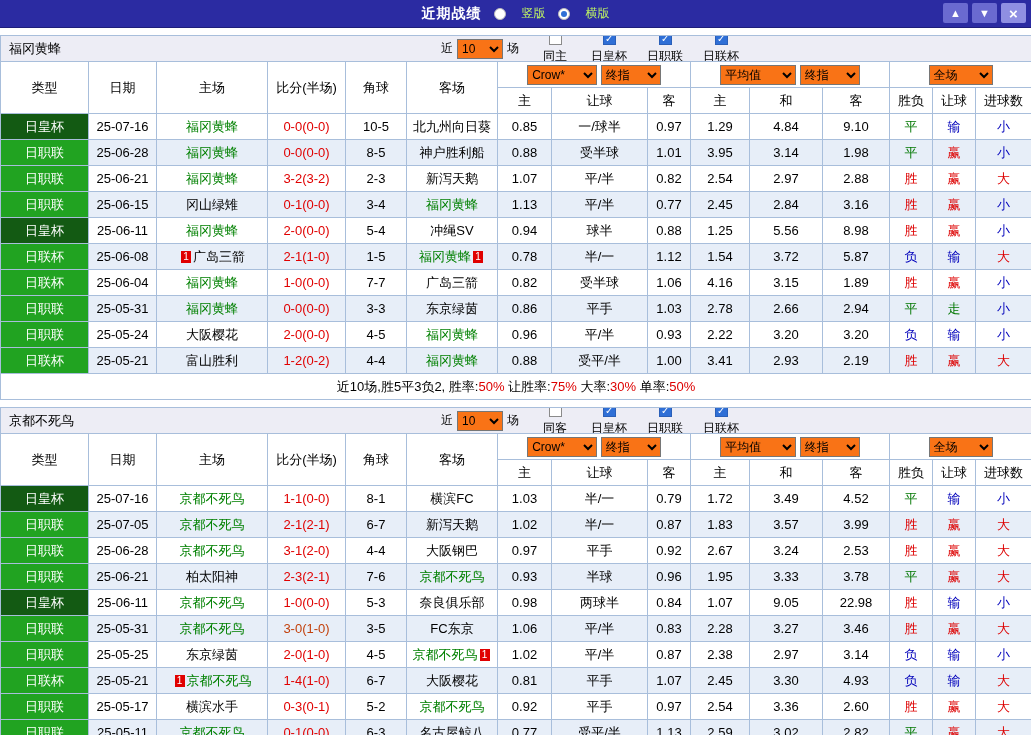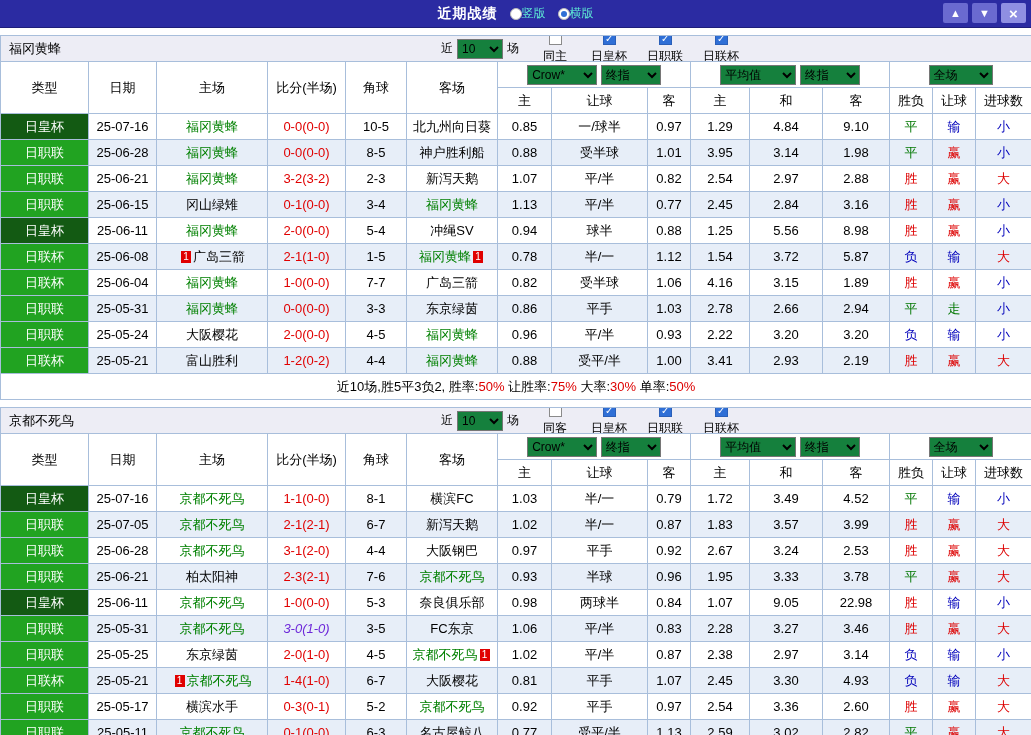--- a/index.html
+++ b/index.html
@@ -1,35 +1,35 @@
 <!DOCTYPE html>
 <html><head>
 <meta charset="utf-8">
 <style>
   html,body{margin:0;padding:0;background:#fff;}
   body{width:1031px;font-family:"Liberation Sans","DejaVu Sans",sans-serif;-webkit-font-smoothing:antialiased;}
   .titlebar{height:27px;background:#2b2ba2;display:flex;align-items:center;position:relative;border-bottom:1px solid #1e1e7a;}
   .tb-center{margin:0 auto;display:flex;gap:12px;align-items:center;}
   .tb-title{color:#fff;font-weight:bold;font-size:14px;letter-spacing:1px;}
-  .radio-label{color:#5eead4;font-size:12px;display:flex;align-items:center;gap:0;cursor:pointer;}
+  .radio-label{color:#bef264;font-size:12px;display:flex;align-items:center;gap:16px;cursor:pointer;}
   .radio{width:12px;height:12px;border-radius:50%;background:#fff;border:1px solid #bbb;position:relative;box-sizing:border-box;display:inline-block;}
   .radio.checked::after{content:'';position:absolute;left:2px;top:2px;right:2px;bottom:2px;border-radius:50%;background:#2f6fd6;}
   .tb-btns{position:absolute;right:5px;top:3px;display:flex;gap:4px;}
   .tb-btn{width:25px;height:20px;background:#6a6ad0;color:#fff;display:flex;align-items:center;justify-content:center;font-size:11px;border-radius:2px;cursor:pointer;}
   .tb-btn.close{background:#8f8fe2;font-size:15px;font-weight:bold;}
   .section{margin-top:7px;}
   table.grid{border-collapse:collapse;width:1031px;table-layout:fixed;font-size:13px;color:#000;}
   table.grid td,table.grid th{border:1px solid #a8bedb;text-align:center;padding:0;height:25px;overflow:hidden;white-space:nowrap;font-weight:normal;}
   .ctrl-row td{background:#ededf5;height:23px;}
   .ctrl-flex{display:flex;align-items:center;position:relative;height:23px;}
   .team-name{position:absolute;left:8px;font-size:13px;color:#000;}
   .ctrl-center{margin:0 auto;display:flex;align-items:center;gap:4px;transform:translateX(74px);font-size:12px;}
   .head1 th{height:23px;}
   .head2 th{height:19px;}
-  .sel{height:20px;font-size:12px;border:1px solid #767676;background:#15803d;font-family:inherit;}
+  .sel{height:20px;font-size:12px;border:1px solid #767676;background:#f97316;font-family:inherit;}
   .sel-cell{padding:1px;}
   .chk-label{display:inline-flex;align-items:center;gap:3px;cursor:pointer;margin-left:20px;flex-direction:column;}
   .chk{width:13px;height:13px;border:1px solid #8a8a8a;background:#fff;display:inline-flex;align-items:center;justify-content:center;font-size:10px;color:#fff;box-sizing:border-box;}
   .chk.checked{background:#2f6fd6;border-color:#2a5fb8;}
   tbody tr.alt td{background:#e7eef8;}
   .type-cell{color:#fff;}
   .badge{display:inline-block;background:#e00000;color:#fff;font-size:10px;line-height:12px;min-width:10px;height:12px;margin:0 2px;vertical-align:1px;}
   .summary-row td{height:22px;background:#fff;}
   .red{color:#dd0000;}
   .cups{display:inline-flex;align-items:center;}
@@ -486,21 +486,21 @@
             <td>9.05</td>
             <td>22.98</td>
             <td style="color: rgb(221, 0, 0);">胜</td>
             <td style="color: rgb(0, 0, 187);">输</td>
             <td style="color: rgb(0, 0, 187);">小</td>
           </tr>
           <tr class="alt">
             <td class="type-cell" style="background: rgb(33, 163, 33);">日职联</td>
             <td>25-05-31</td>
             <td><span style="color: rgb(0, 128, 0);">京都不死鸟</span></td>
-            <td style="color: #6d28d9; font-style: italic;">3-0(1-0)</td>
+            <td style="color: #c2410c;">3-0(1-0)</td>
             <td>3-5</td>
             <td><span>FC东京</span></td>
             <td>1.06</td>
             <td>平/半</td>
             <td>0.83</td>
             <td>2.28</td>
             <td>3.27</td>
             <td>3.46</td>
             <td style="color: rgb(221, 0, 0);">胜</td>
             <td style="color: rgb(221, 0, 0);">赢</td>

